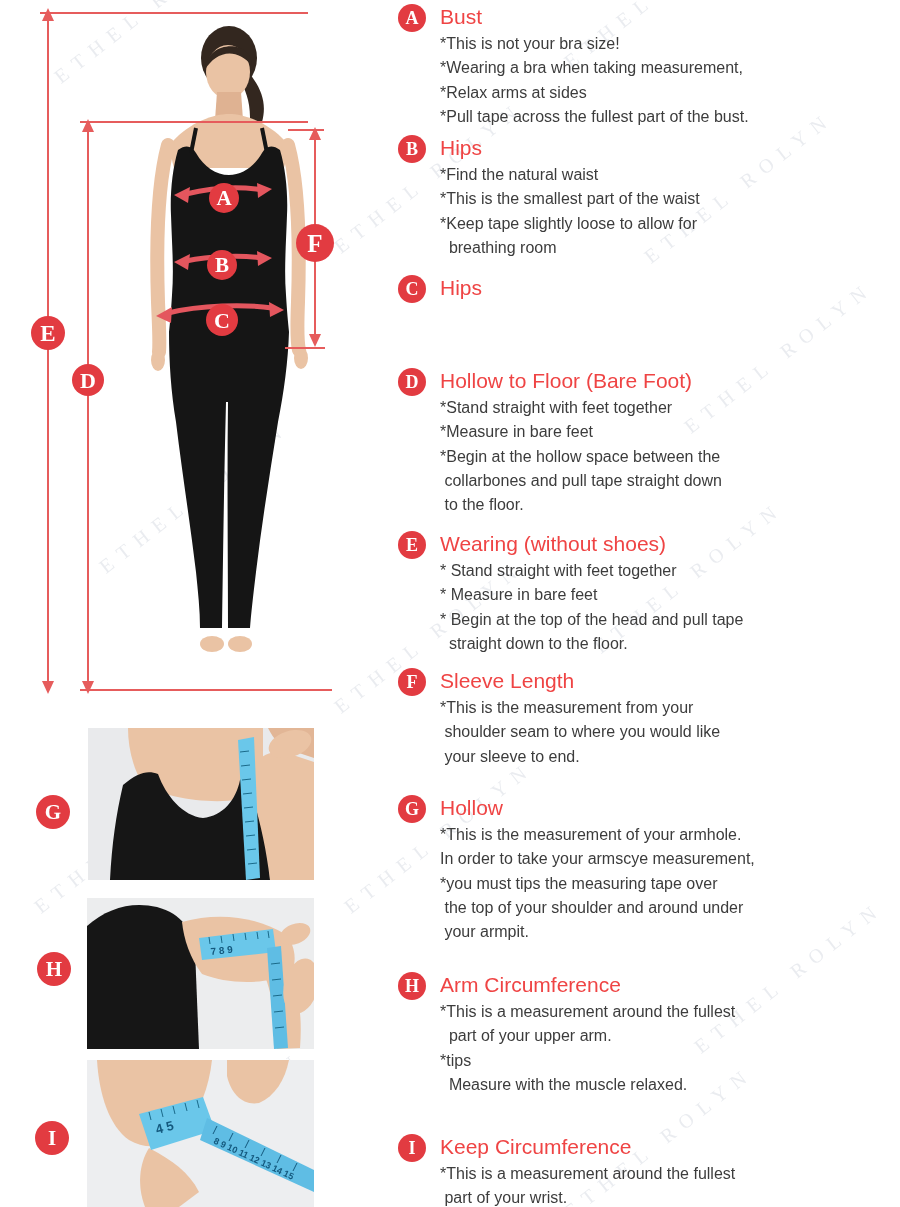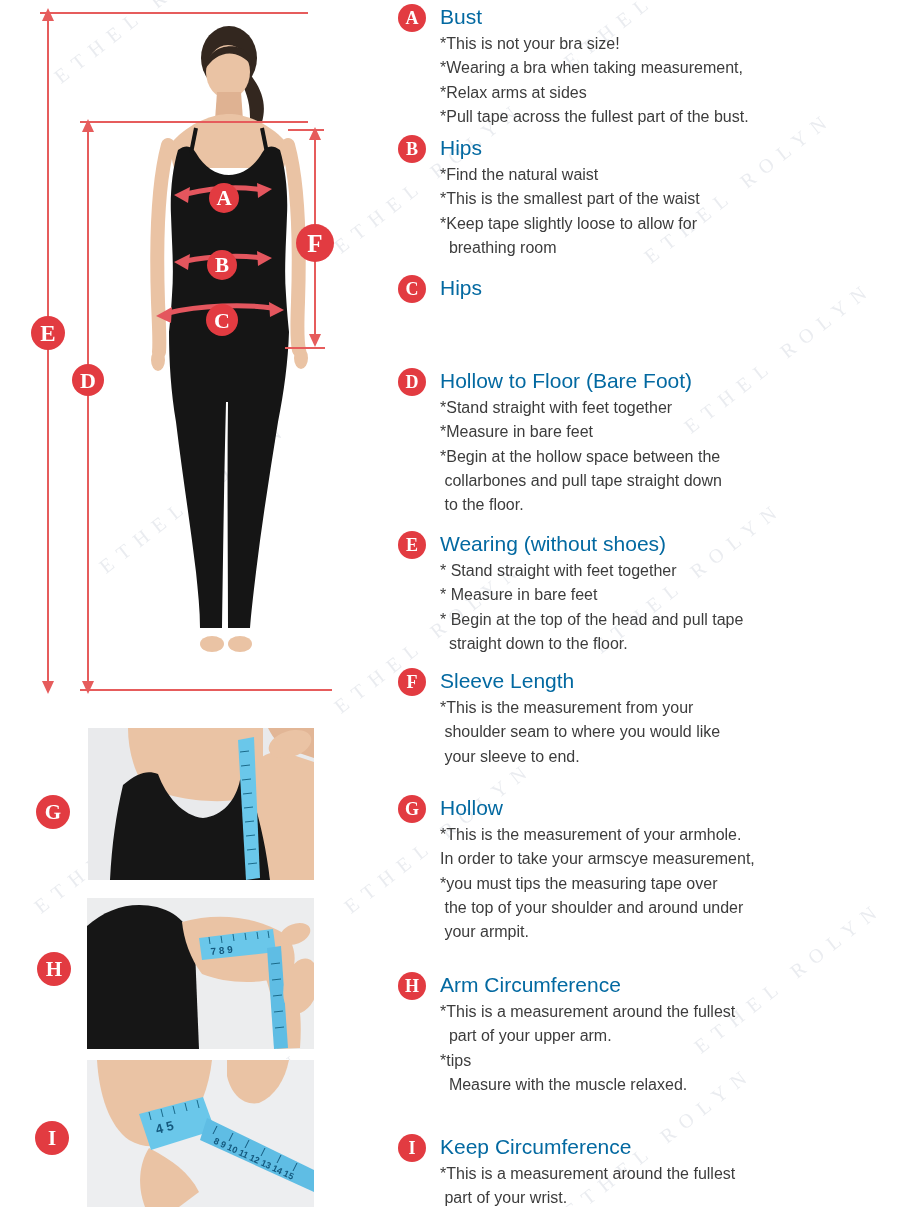--- a/index.html
+++ b/index.html
@@ -17,21 +17,21 @@
   
   .sections{position:absolute;left:398px;top:0;width:500px;height:1207px;z-index:2;}
   .section{position:absolute;left:0;display:flex;align-items:flex-start;}
   .badge{
     flex:0 0 auto;width:28px;height:28px;border-radius:50%;background:#e23b41;
     color:#ffffff;font-family:"Liberation Serif","DejaVu Serif",serif;font-weight:bold;
     font-size:18px;line-height:28px;text-align:center;margin-right:14px;margin-top:1px;
   }
   .stext{flex:1 1 auto;}
   .stitle{
-    color:#0369a1;font-size:21px;line-height:27px;margin:0 0 2px 0;
+    color:#ef4444;font-size:21px;line-height:27px;margin:0 0 2px 0;
   }
   .sbody{
     font-size:16px;line-height:24.3px;color:#3c3c3c;white-space:pre-wrap;
   }
   
   .photo-badge{
     position:absolute;width:34px;height:34px;border-radius:50%;background:#e23b41;
     color:#fff;font-family:"Liberation Serif","DejaVu Serif",serif;font-weight:bold;
     font-size:21px;line-height:34px;text-align:center;z-index:3;
   }

